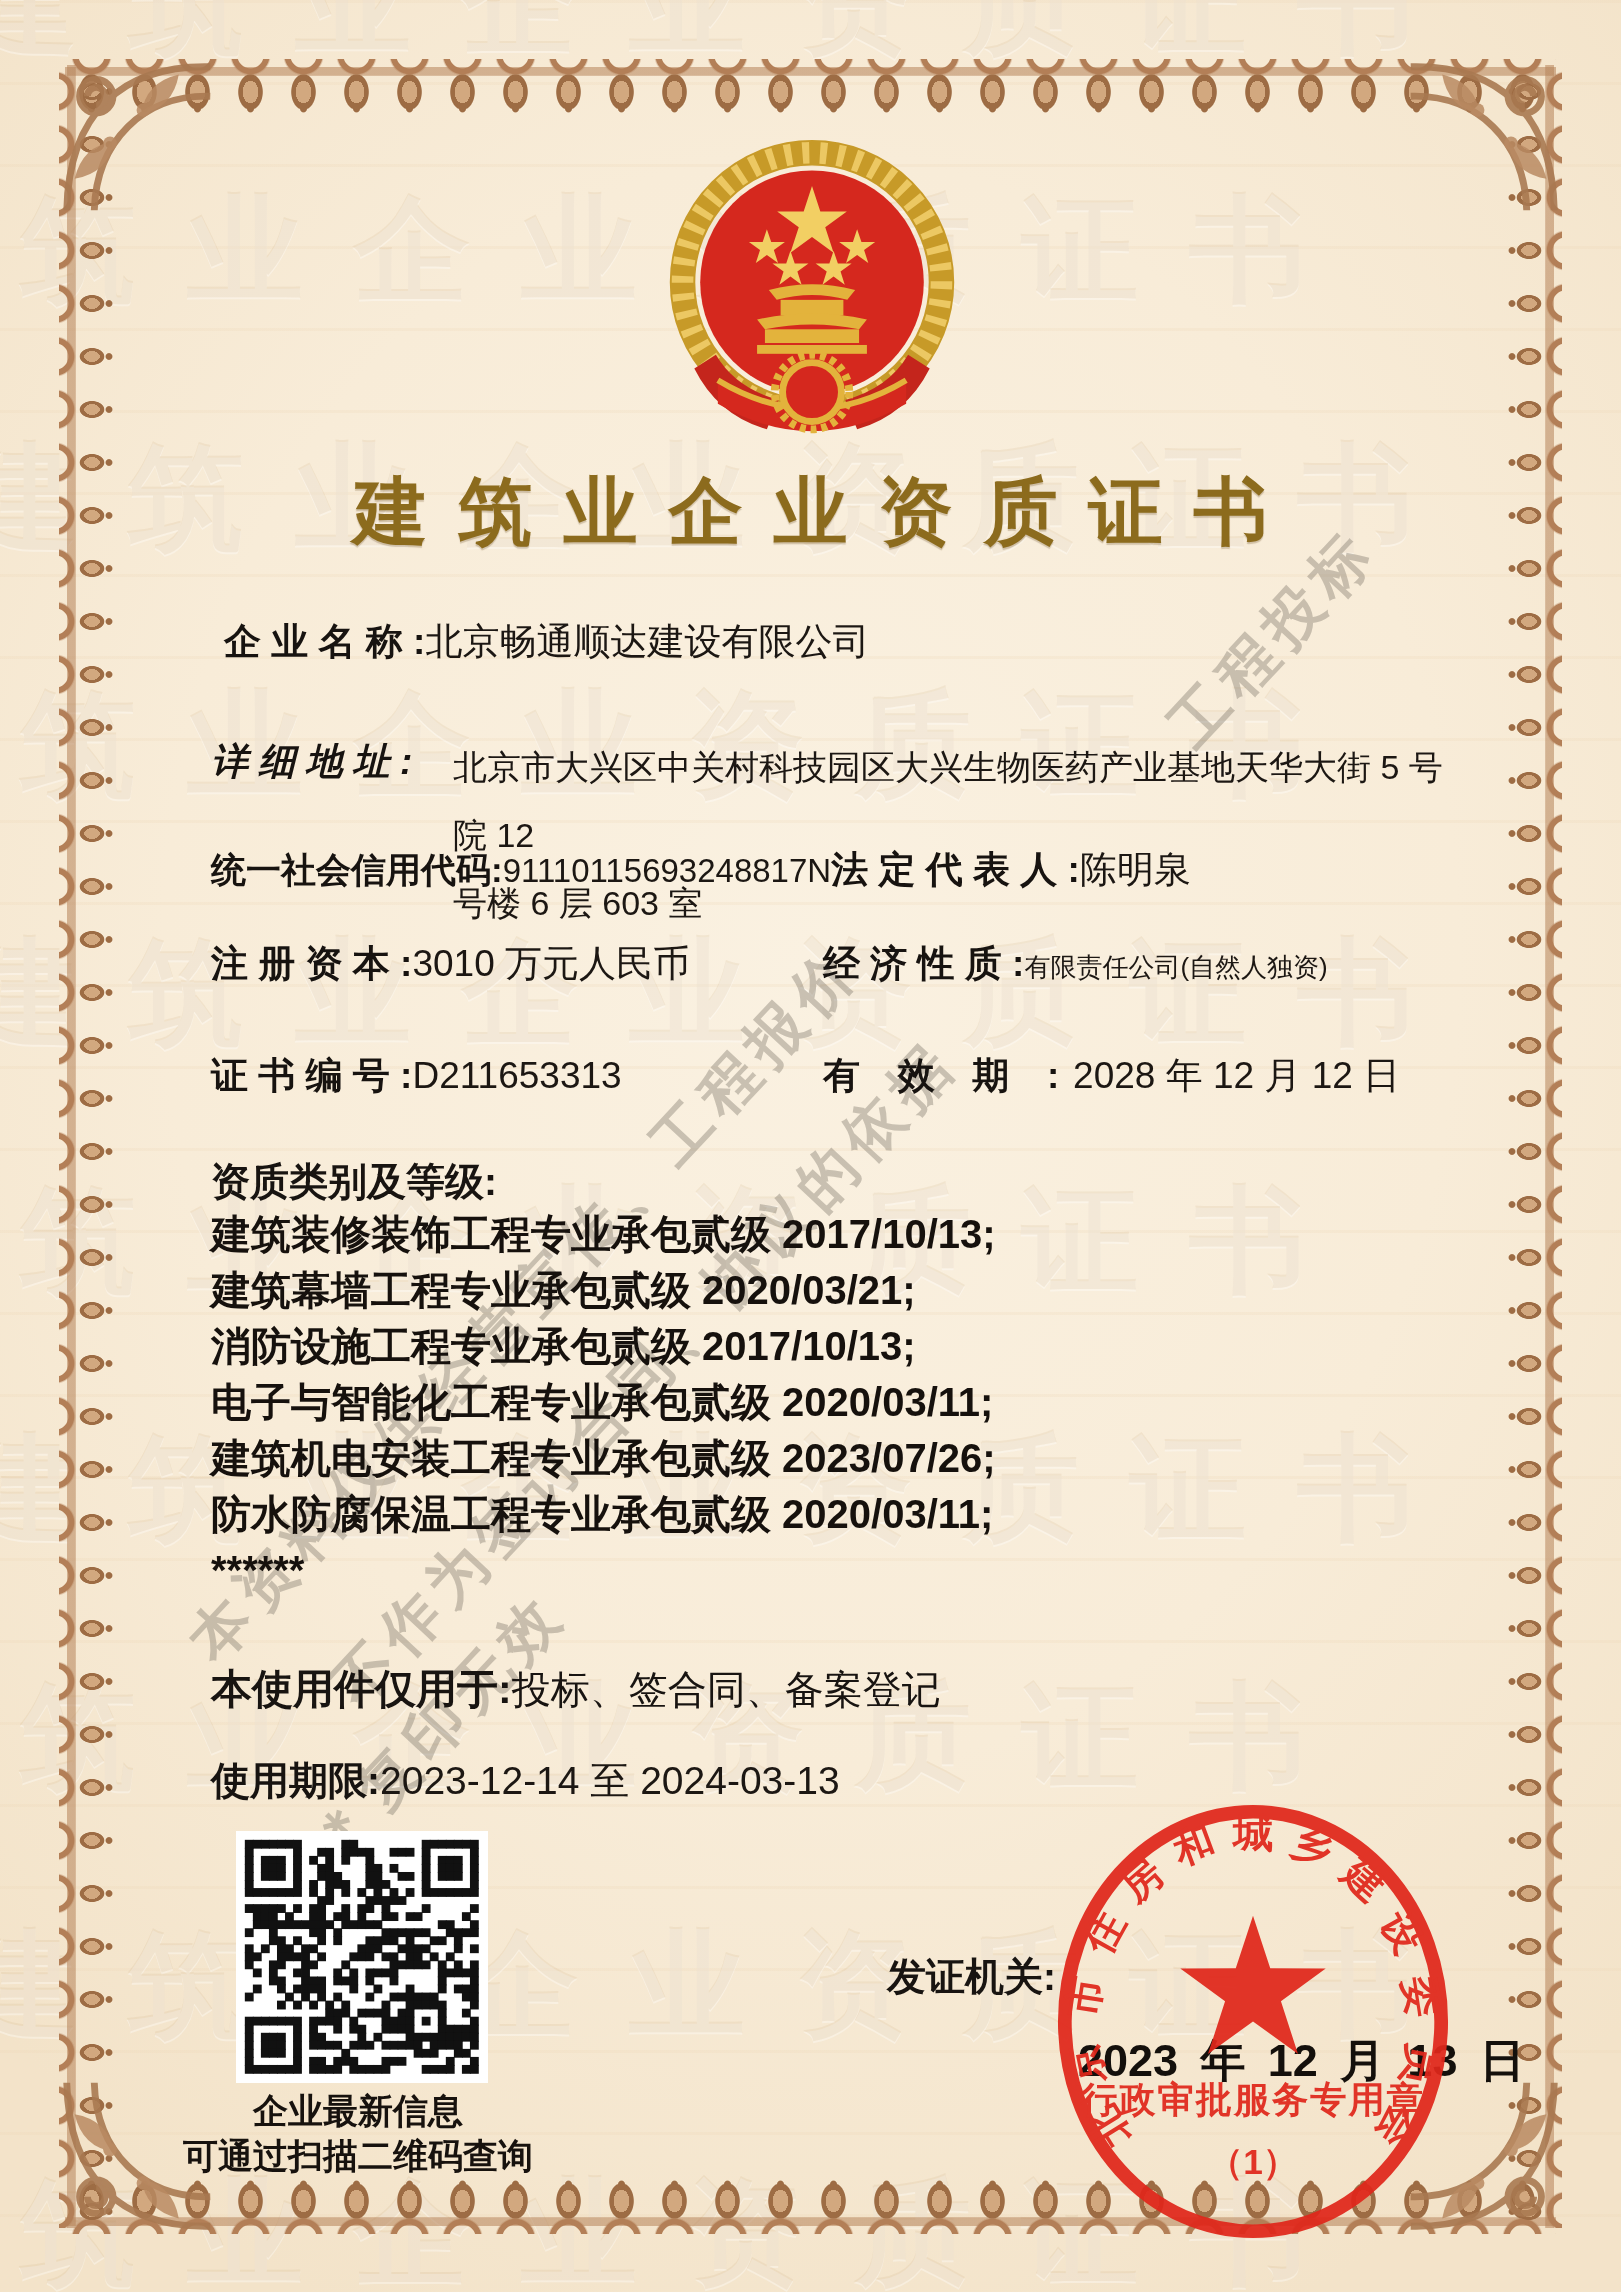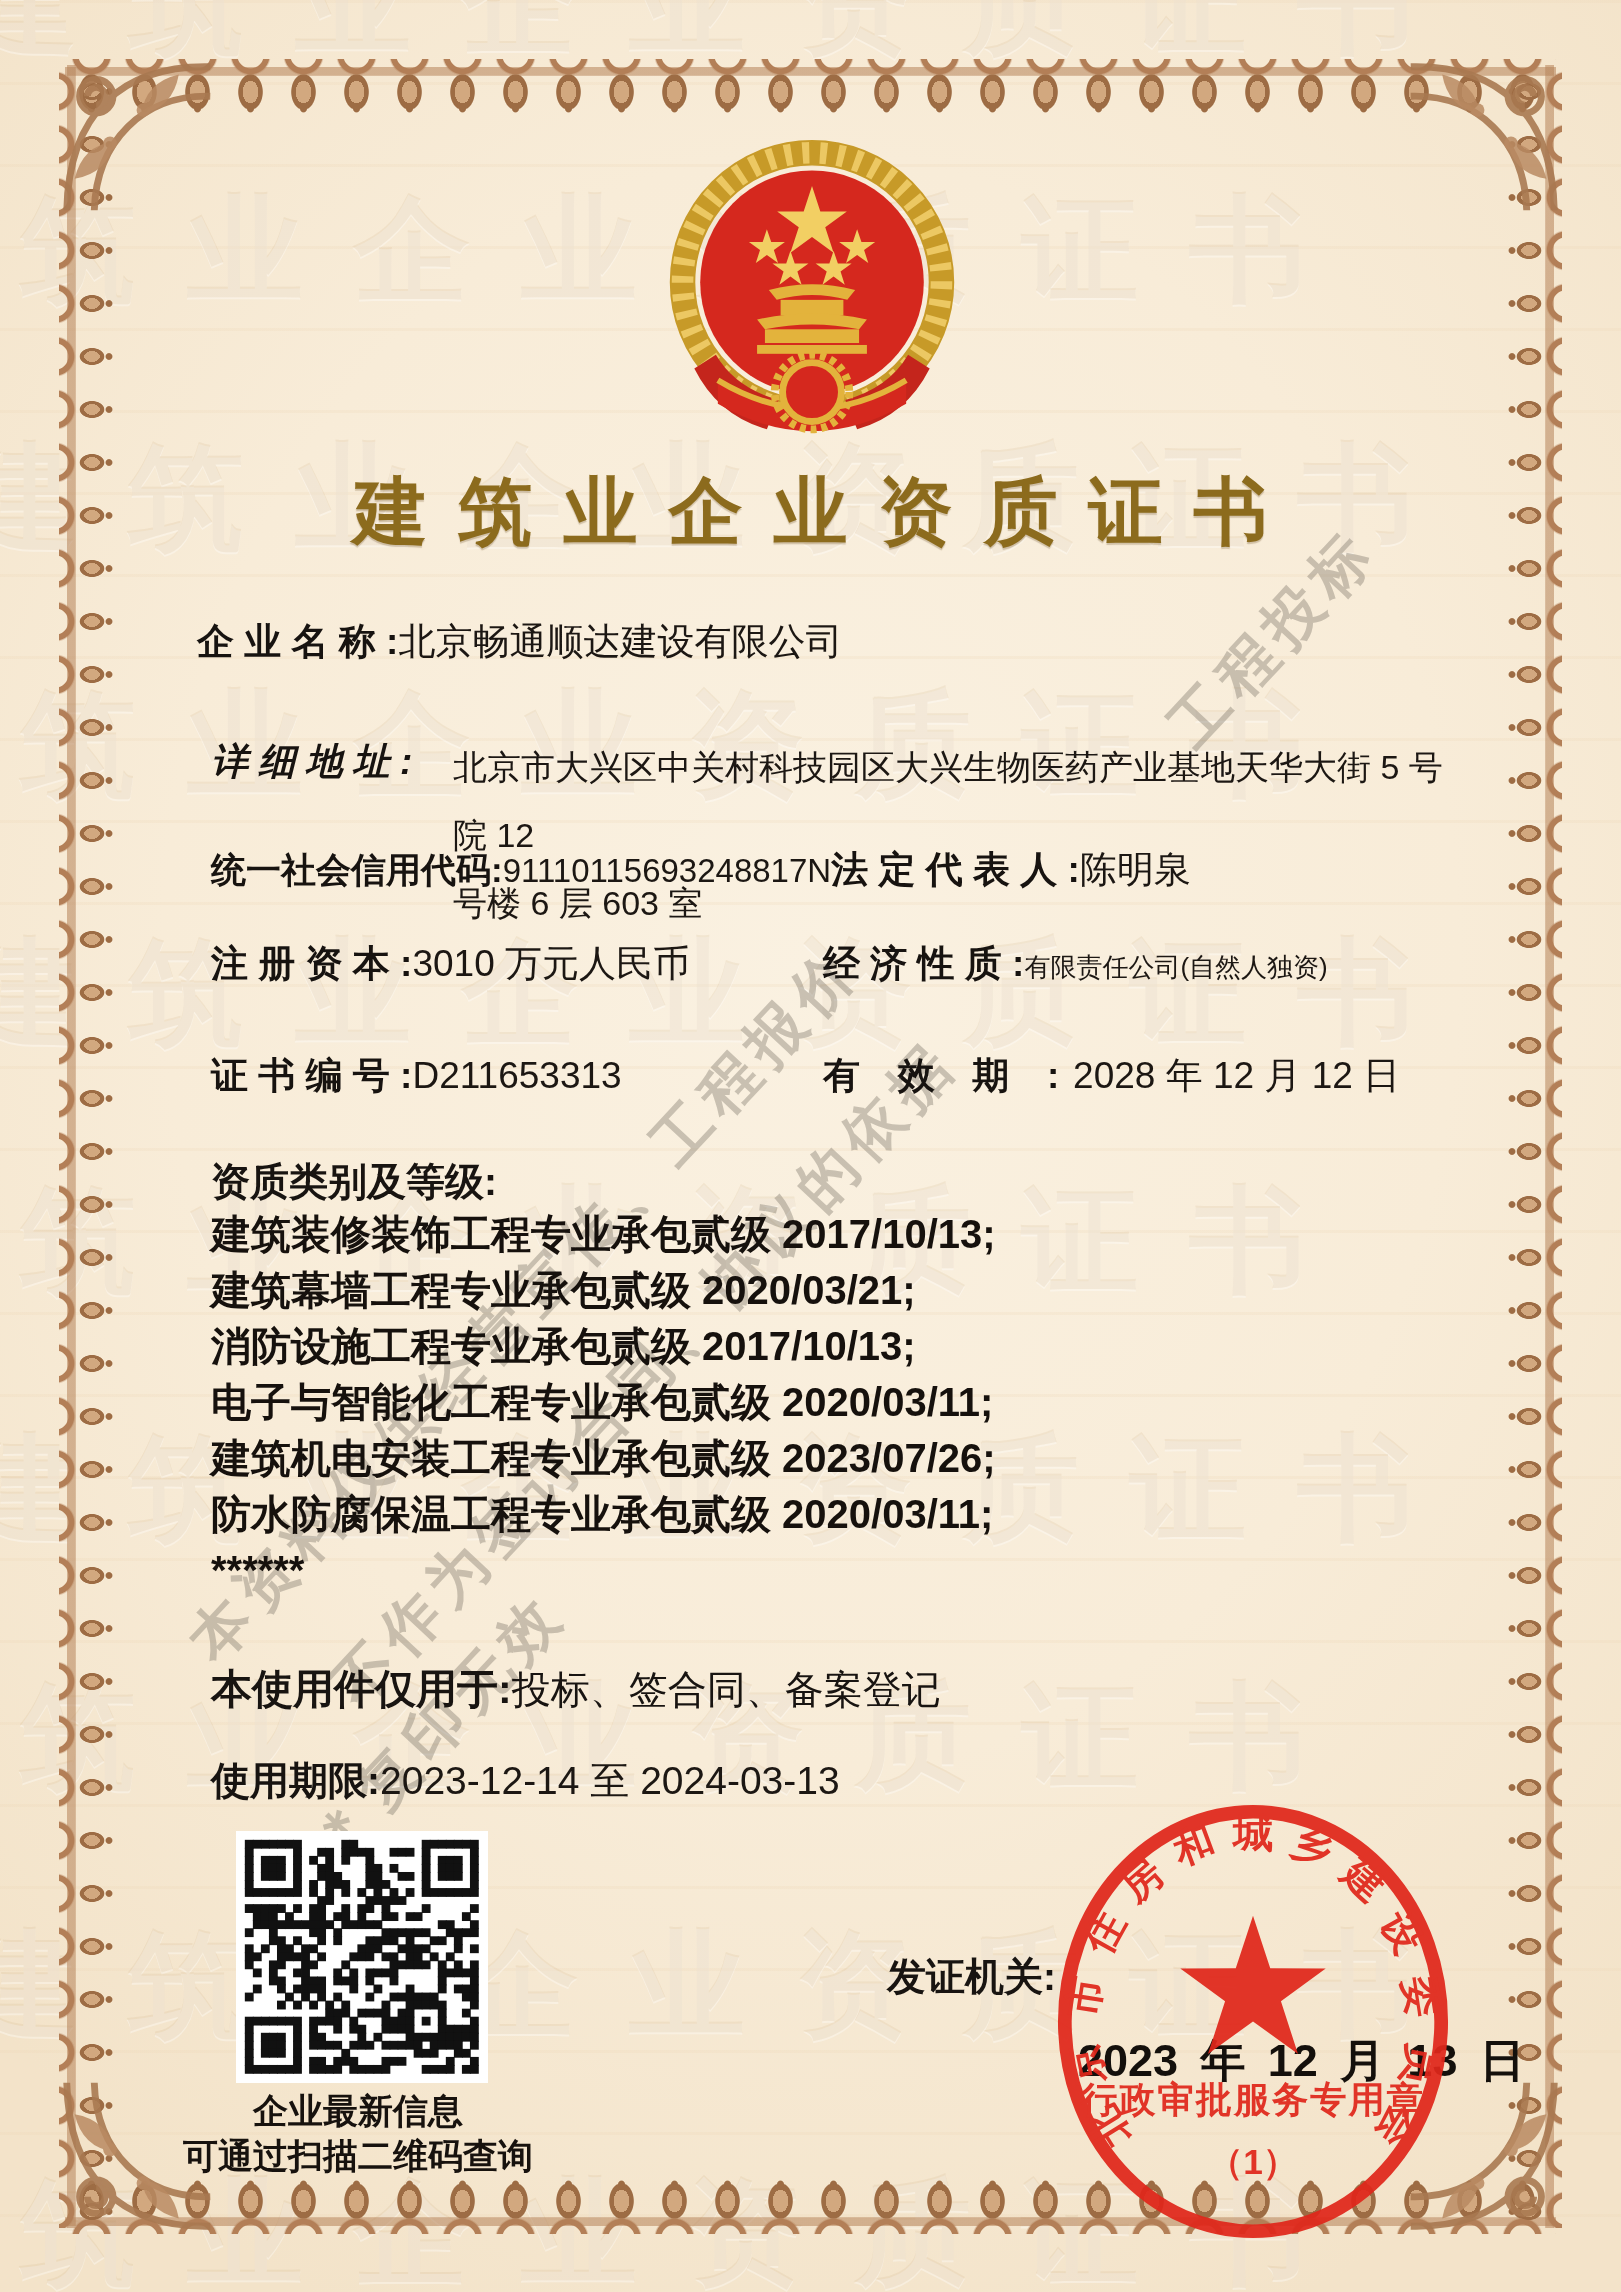--- a/index.html
+++ b/index.html
@@ -196,21 +196,21 @@
       <path d="M112,158 Q156,146 200,158 L192,168 Q156,158 120,168 Z"></path>
       <rect x="124" y="168" width="64" height="16"></rect>
       <path d="M100,188 Q156,176 212,188 L204,198 Q156,188 108,198 Z"></path>
       <rect x="108" y="198" width="96" height="14"></rect>
       <rect x="100" y="214" width="112" height="9"></rect>
     </g>
   </svg>
 
   <div class="title">建筑业企业资质证书</div>
 
-  <div class="row" style="left:197px;top:617px;">
+  <div class="row" style="left:224px;top:617px;">
     <span class="lbl">企 业 名 称 :</span><span class="val">北京畅通顺达建设有限公司</span>
   </div>
 
   <div class="row" style="left:211px;top:737px;font-style:italic;">
     <span class="lbl">详 细 地 址 :</span>
   </div>
   <div class="addr-val">
     <div class="val-sm">北京市大兴区中关村科技园区大兴生物医药产业基地天华大街 5 号院 12</div>
     <div class="val-sm">号楼 6 层 603 室</div>
   </div>

